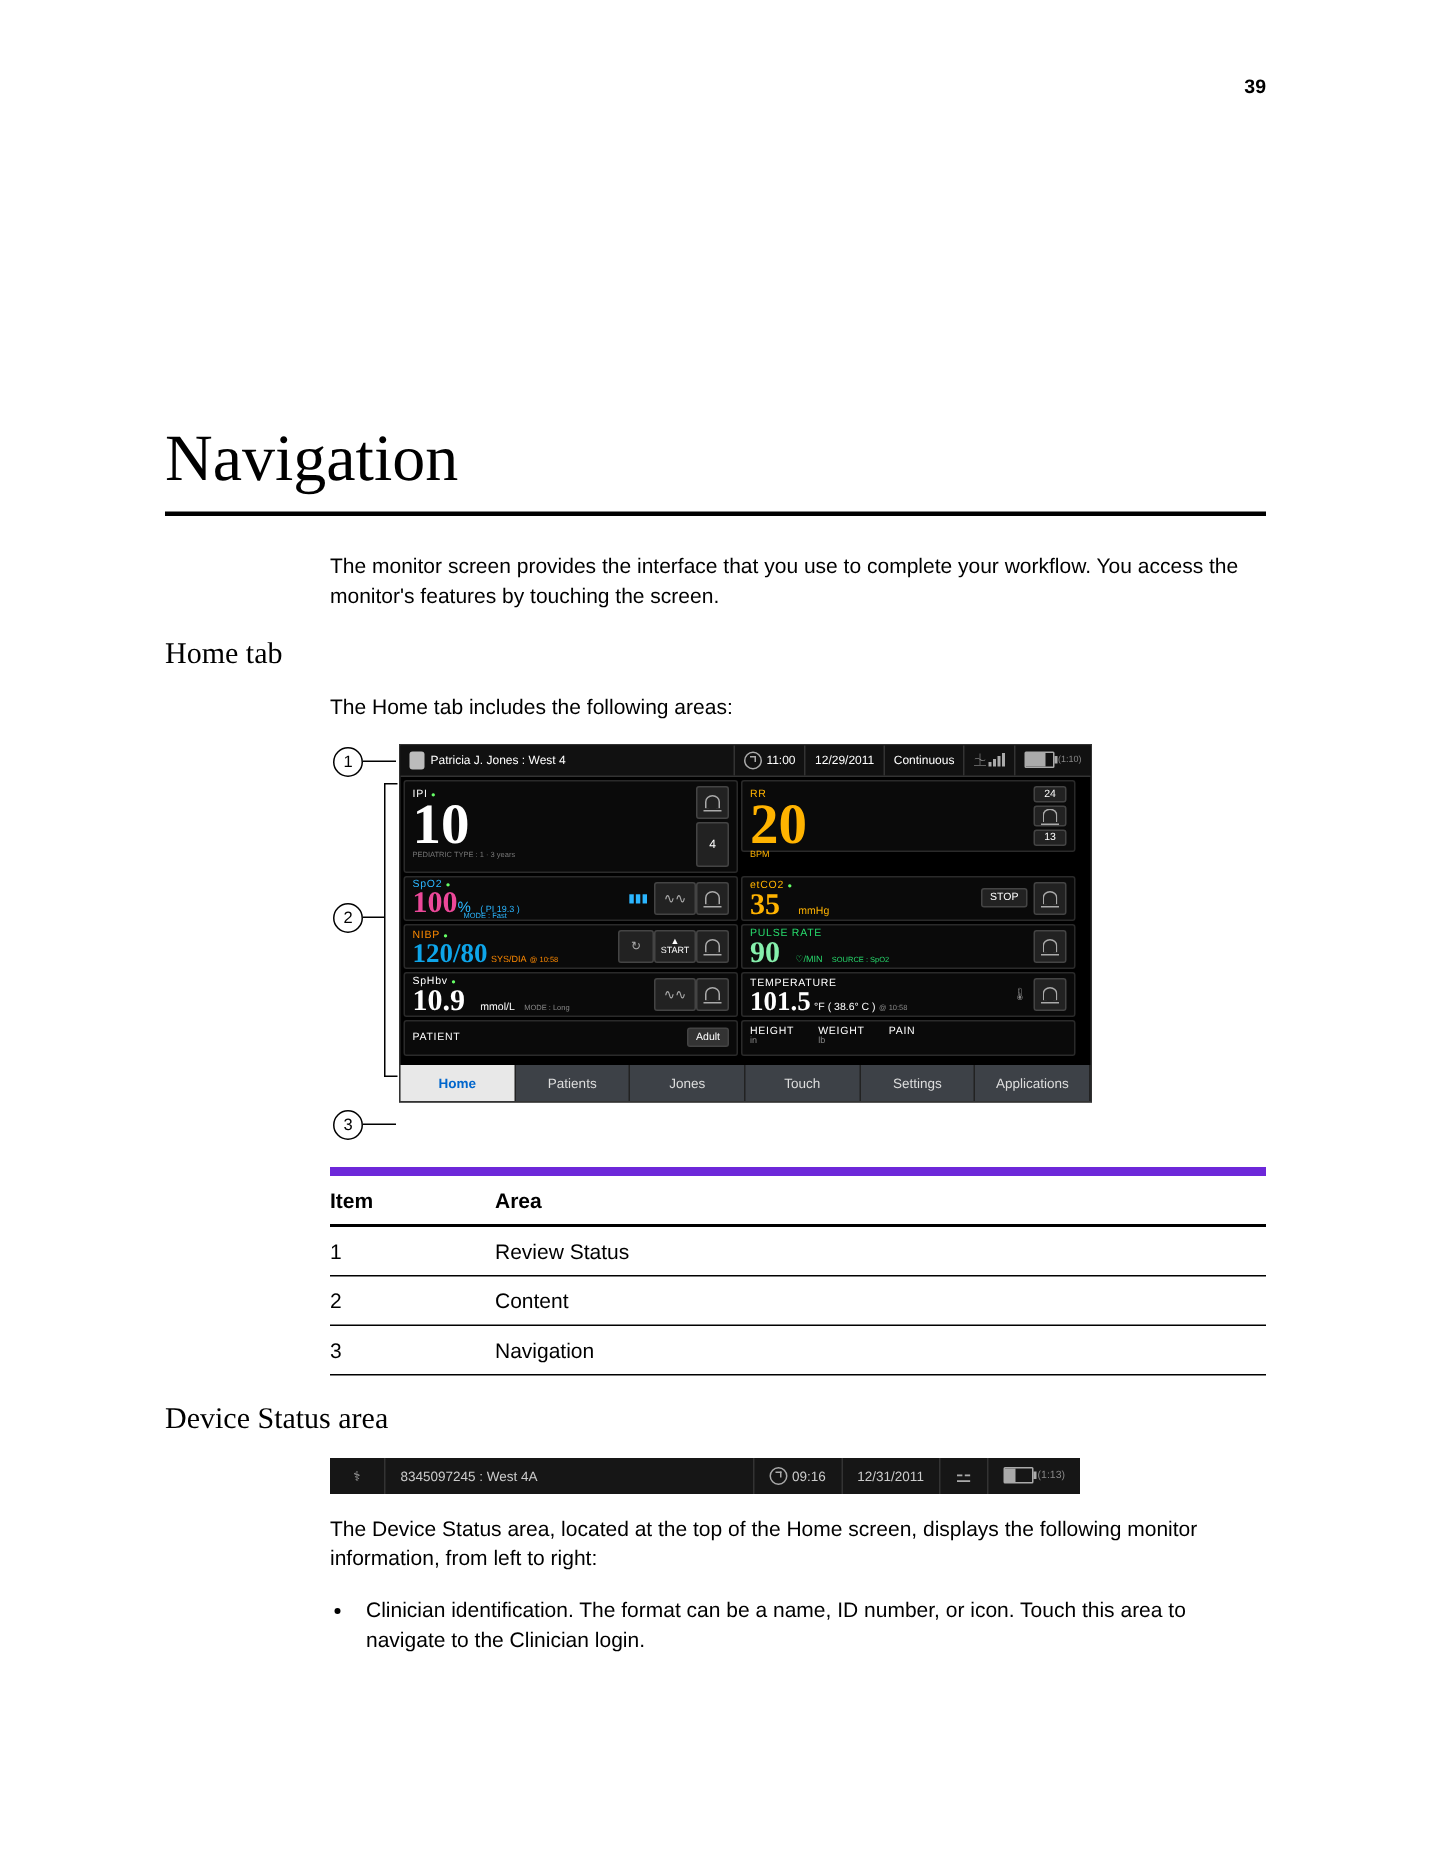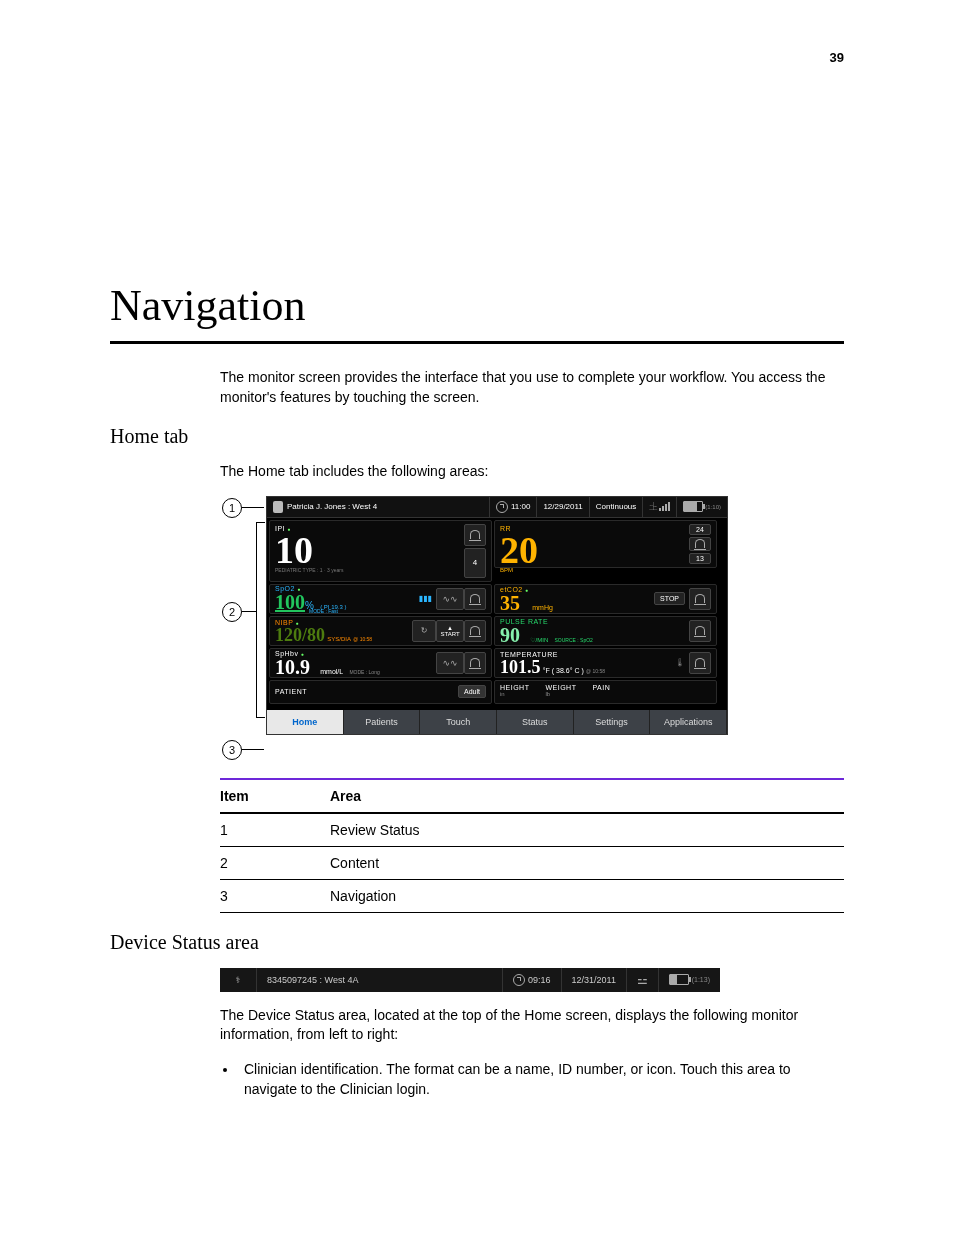--- a/index.html
+++ b/index.html
@@ -32,21 +32,21 @@
   .tile .lbl{font-size:7px;letter-spacing:0.5px;}
   .big{font-family:"Times New Roman",serif;font-weight:bold;line-height:0.9;}
   .alarm-btn{width:20px;height:20px;background:#222;border:1px solid #444;border-radius:2px;display:flex;align-items:center;justify-content:center;margin-left:auto;}
   .bell{width:8px;height:8px;border:1px solid #aaa;border-radius:50% 50% 0 0;border-bottom:none;position:relative;}
   .bell::after{content:"";position:absolute;bottom:-2px;left:-2px;right:-2px;height:1px;background:#aaa;}
   .pill{font-size:7px;background:#222;border:1px solid #444;border-radius:2px;padding:2px 5px;}
   .nav-bar{display:flex;height:24px;margin-top:4px;}
   .nav-tab{flex:1;background:#3d4147;color:#ddd;font-size:9px;display:flex;align-items:center;justify-content:center;border-right:1px solid #222;}
   .nav-tab.active{background:#e8e8e8;color:#0066cc;font-weight:bold;}
   table.areas{width:100%;border-collapse:collapse;font-size:14px;margin-top:10px;}
-  table.areas th{text-align:left;font-weight:bold;padding:8px 0;border-bottom:2px solid #000;border-top:2px solid #6d28d9;}
+  table.areas th{text-align:left;font-weight:bold;padding:8px 0;border-bottom:2px solid #000;border-top:6px solid #6d28d9;}
   table.areas td{padding:8px 0;border-bottom:1px solid #000;}
   table.areas th:first-child,table.areas td:first-child{width:110px;}
   .status-fig{margin:4px 0 14px 0;}
   .sb2{width:500px;background:#161616;color:#ccc;display:flex;height:24px;align-items:center;font-size:9px;}
   .sb2 .seg{padding:0 10px;height:100%;display:flex;align-items:center;border-right:1px solid #333;}
   .sb2 .seg:last-child{border-right:none;}
   ul.bul{list-style:disc;padding-left:18px;margin:0;}
   ul.bul li{font-size:14px;line-height:1.45;margin-bottom:6px;padding-left:6px;}
   .bracket{position:absolute;border:1px solid #000;border-right:none;width:8px;}
 </style>
@@ -150,21 +150,21 @@
                   </div>
                 <div class="alarm-btn" style="height:16px;font-size:7px;">
                     <span>13</span>
                   </div>
               </div>
             </div>
 
             <div class="tile" style="width:223px;height:30px;display:flex;align-items:center;">
               <div style="flex:1;">
                 <span class="lbl" style="color:#2bb6ff;">SpO2</span> <span style="color:#6f6;font-size:5px;">●</span><br>
-                <span class="big" style="font-size:20px;color:#22c55e;text-decoration:underline;">100</span><span style="color:#2bb6ff;font-size:10px;">%</span>
+                <span class="big" style="font-size:20px;color:#ec4899;">100</span><span style="color:#2bb6ff;font-size:10px;">%</span>
                 <span style="color:#2bb6ff;font-size:6px;margin-left:4px;">( PI 19.3 )</span>
                 <div style="font-size:5px;color:#2bb6ff;margin-left:34px;margin-top:-3px;">MODE : Fast</div>
               </div>
               <span style="color:#2bb6ff;margin-right:4px;">▮▮▮</span>
               <div class="alarm-btn" style="width:26px;">
                   <span style="color:#aaa;font-size:9px;">∿∿</span>
                 </div>
               <div class="alarm-btn">
                   <span class="bell"></span>
                 </div>
@@ -178,21 +178,21 @@
               </div>
               <div class="pill">STOP</div>
               <div class="alarm-btn" style="margin-left:4px;">
                   <span class="bell"></span>
                 </div>
             </div>
 
             <div class="tile" style="width:223px;height:30px;display:flex;align-items:center;">
               <div style="flex:1;">
                 <span class="lbl" style="color:#ff8a00;">NIBP</span> <span style="color:#6f6;font-size:5px;">●</span><br>
-                <span class="big" style="font-size:18px;color:#4d7c0f;">120/80</span>
+                <span class="big" style="font-size:18px;color:#0ea5e9;">120/80</span>
                 <span style="color:#ff8a00;font-size:6px;">SYS/DIA</span>
                 <div style="font-size:5px;color:#ff8a00;display:inline;">@ 10:58</div>
               </div>
               <div class="alarm-btn" style="width:22px;">
                   <span style="color:#aaa;">↻</span>
                 </div>
               <div class="alarm-btn" style="width:26px;font-size:6px;flex-direction:column;">
                   <span>▲</span>
                   <span>START</span>
                 </div>
@@ -257,22 +257,22 @@
                 </div>
               <div>
                   <div class="lbl">PAIN</div>
                 </div>
             </div>
           </div>
 
           <div class="nav-bar">
             <div class="nav-tab active">Home</div>
             <div class="nav-tab">Patients</div>
+            <div class="nav-tab">Jones</div>
             <div class="nav-tab">Touch</div>
-            <div class="nav-tab">Status</div>
             <div class="nav-tab">Settings</div>
             <div class="nav-tab">Applications</div>
           </div>
         </div>
       </div>
     </div>
 
     <table class="areas">
       <thead>
           <tr>

